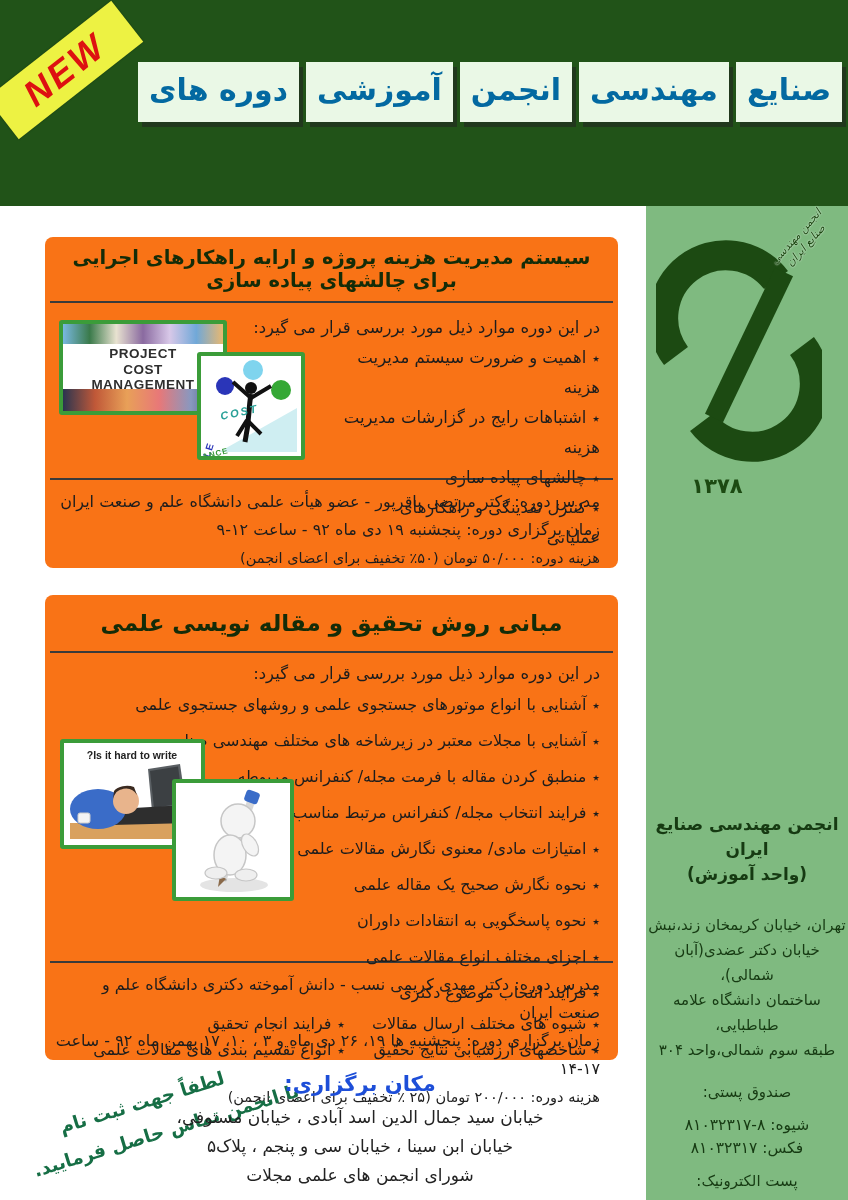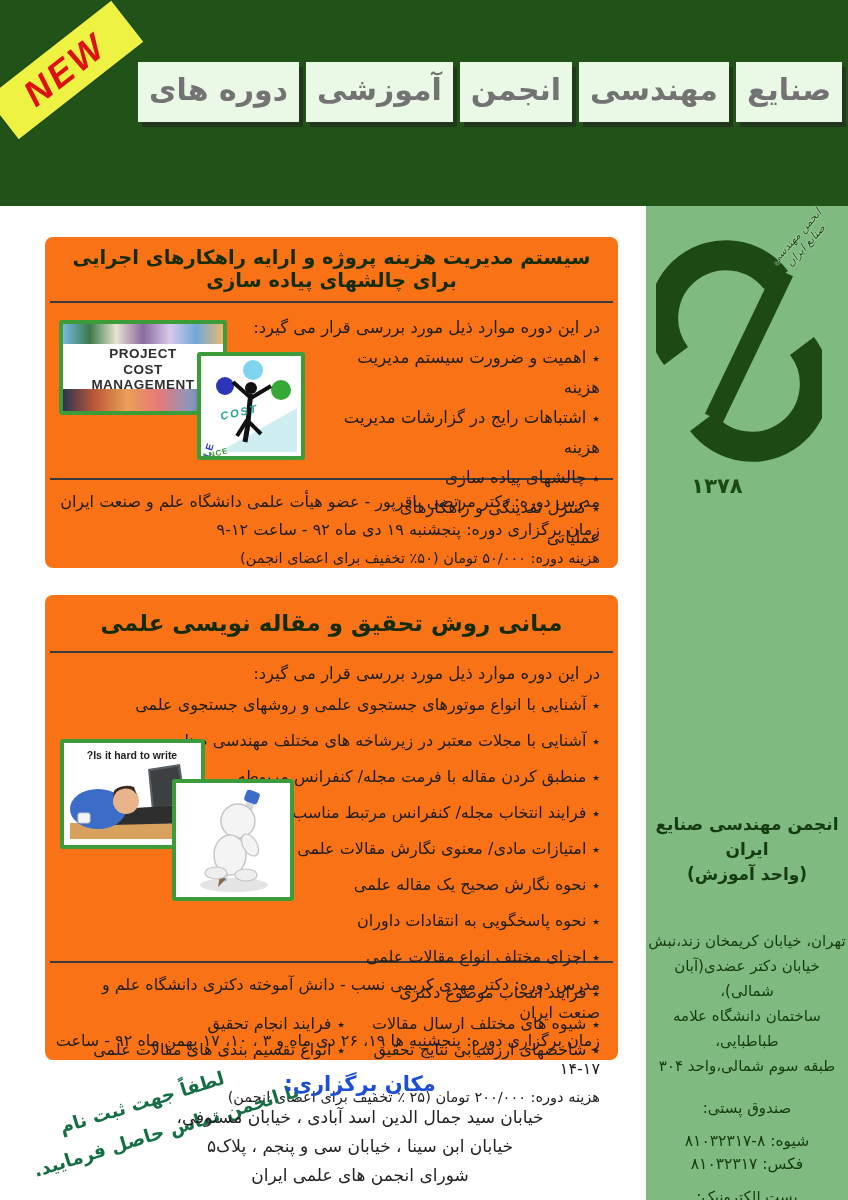--- a/index.html
+++ b/index.html
@@ -19,21 +19,21 @@
   }
   .new-banner span {
     color:#dd1111; font-weight:bold; font-style:italic; font-size:36px;
     letter-spacing:3px; font-family:"Liberation Sans", sans-serif;
   }
   .title-row {
     position:absolute; left:138px; top:62px; width:706px;
     display:flex; direction:ltr; gap:7px; align-items:flex-start;
   }
   .title-word {
-    background:#eaf8e6; color:#737373; font-weight:bold; font-size:30px;
+    background:#eaf8e6; color:#0369a1; font-weight:bold; font-size:30px;
     line-height:1.25; padding:9px 11px 13px; white-space:nowrap;
     box-shadow:4px 5px 0 rgba(35,35,35,.55);
   }
   
   .sidebar {
     position:absolute; left:646px; top:206px; width:202px; height:994px;
     background:#7fba80; color:#163a12; text-align:center; direction:rtl;
   }
   .logo { position:absolute; left:8px; top:16px; width:180px; height:290px; }
   .logo svg { position:absolute; left:2px; top:14px; }
@@ -43,21 +43,21 @@
     color:#1c4a12; font-family:"DejaVu Serif", serif; font-style:italic;
     font-size:11px; line-height:13px; text-align:center;
     text-shadow:0 0 2px #cfe8cf, 0 0 1px #eaf6ea;
   }
   .logo-year {
     position:absolute; left:28px; top:252px; width:70px;
     color:#1c4a12; font-weight:bold; font-size:21px; letter-spacing:1px;
   }
   .side-stack { position:absolute; left:0; top:606px; width:202px; }
   .org-name  { font-size:17px; font-weight:bold; line-height:25px; }
-  .org-unit  { font-size:17px; font-weight:bold; line-height:25px; margin-bottom:42px; }
+  .org-unit  { font-size:17px; font-weight:bold; line-height:25px; margin-bottom:26px; }
   .side-addr { font-size:15px; line-height:25px; margin-bottom:18px; }
   .side-label { font-size:15px; line-height:23px; }
   .side-value { font-size:15.5px; line-height:23px; }
   .side-gap   { height:10px; }
   .ltr-num { direction:ltr; unicode-bidi:isolate; }
   
   .course-box {
     position:absolute; left:45px; width:573px; background:#f97316;
     border-radius:8px; direction:rtl; color:#1d1d1d;
   }
@@ -284,18 +284,18 @@
   <div class="bottom">
     <div class="reg-note">
       <div class="l1">لطفاً جهت ثبت نام</div>
       <div class="l2">با انجمن تماس حاصل فرمایید.</div>
     </div>
     <div class="venue">
       <div class="venue-title">مکان برگزاری:</div>
       <div class="venue-addr">
         <div>خیابان سید جمال الدین اسد آبادی ، خیابان مستوفی،</div>
         <div>خیابان ابن سینا ، خیابان سی و پنجم ، پلاک۵</div>
-        <div>شورای انجمن های علمی ایران</div>
+        <div>شورای انجمن های علمی مجلات</div>
       </div>
     </div>
   </div>
 
 </div>
 
 </body></html>

